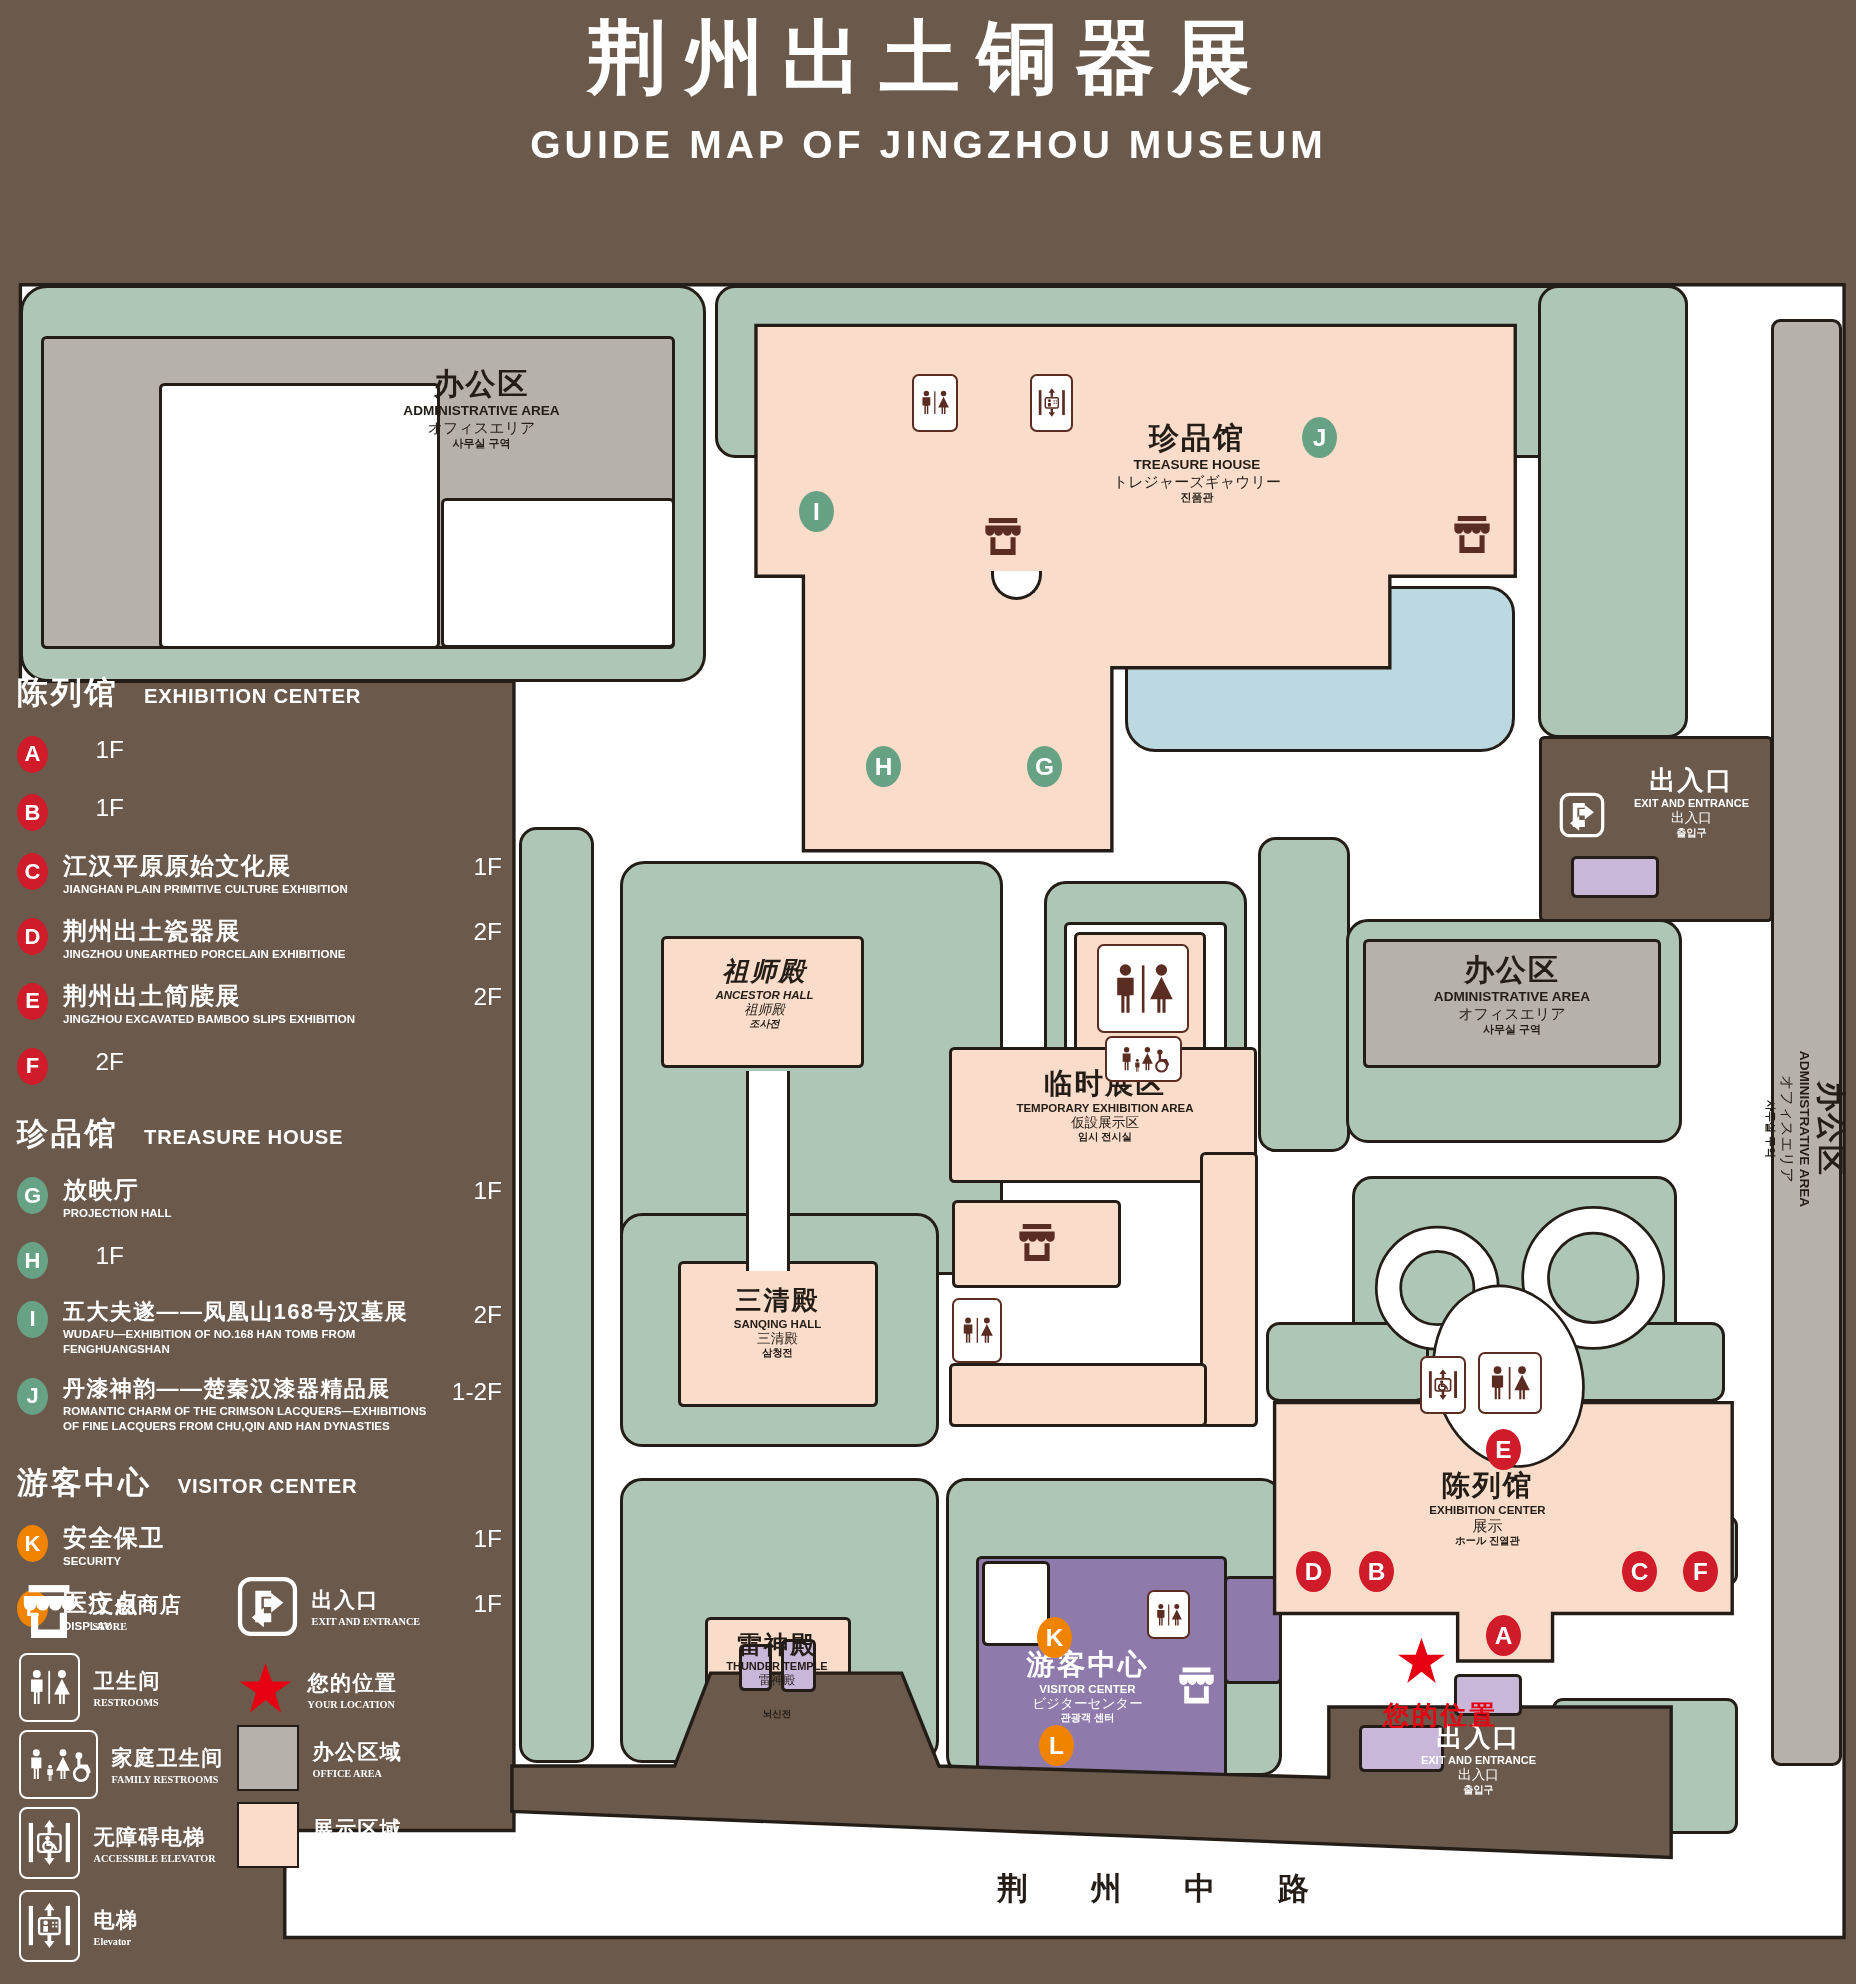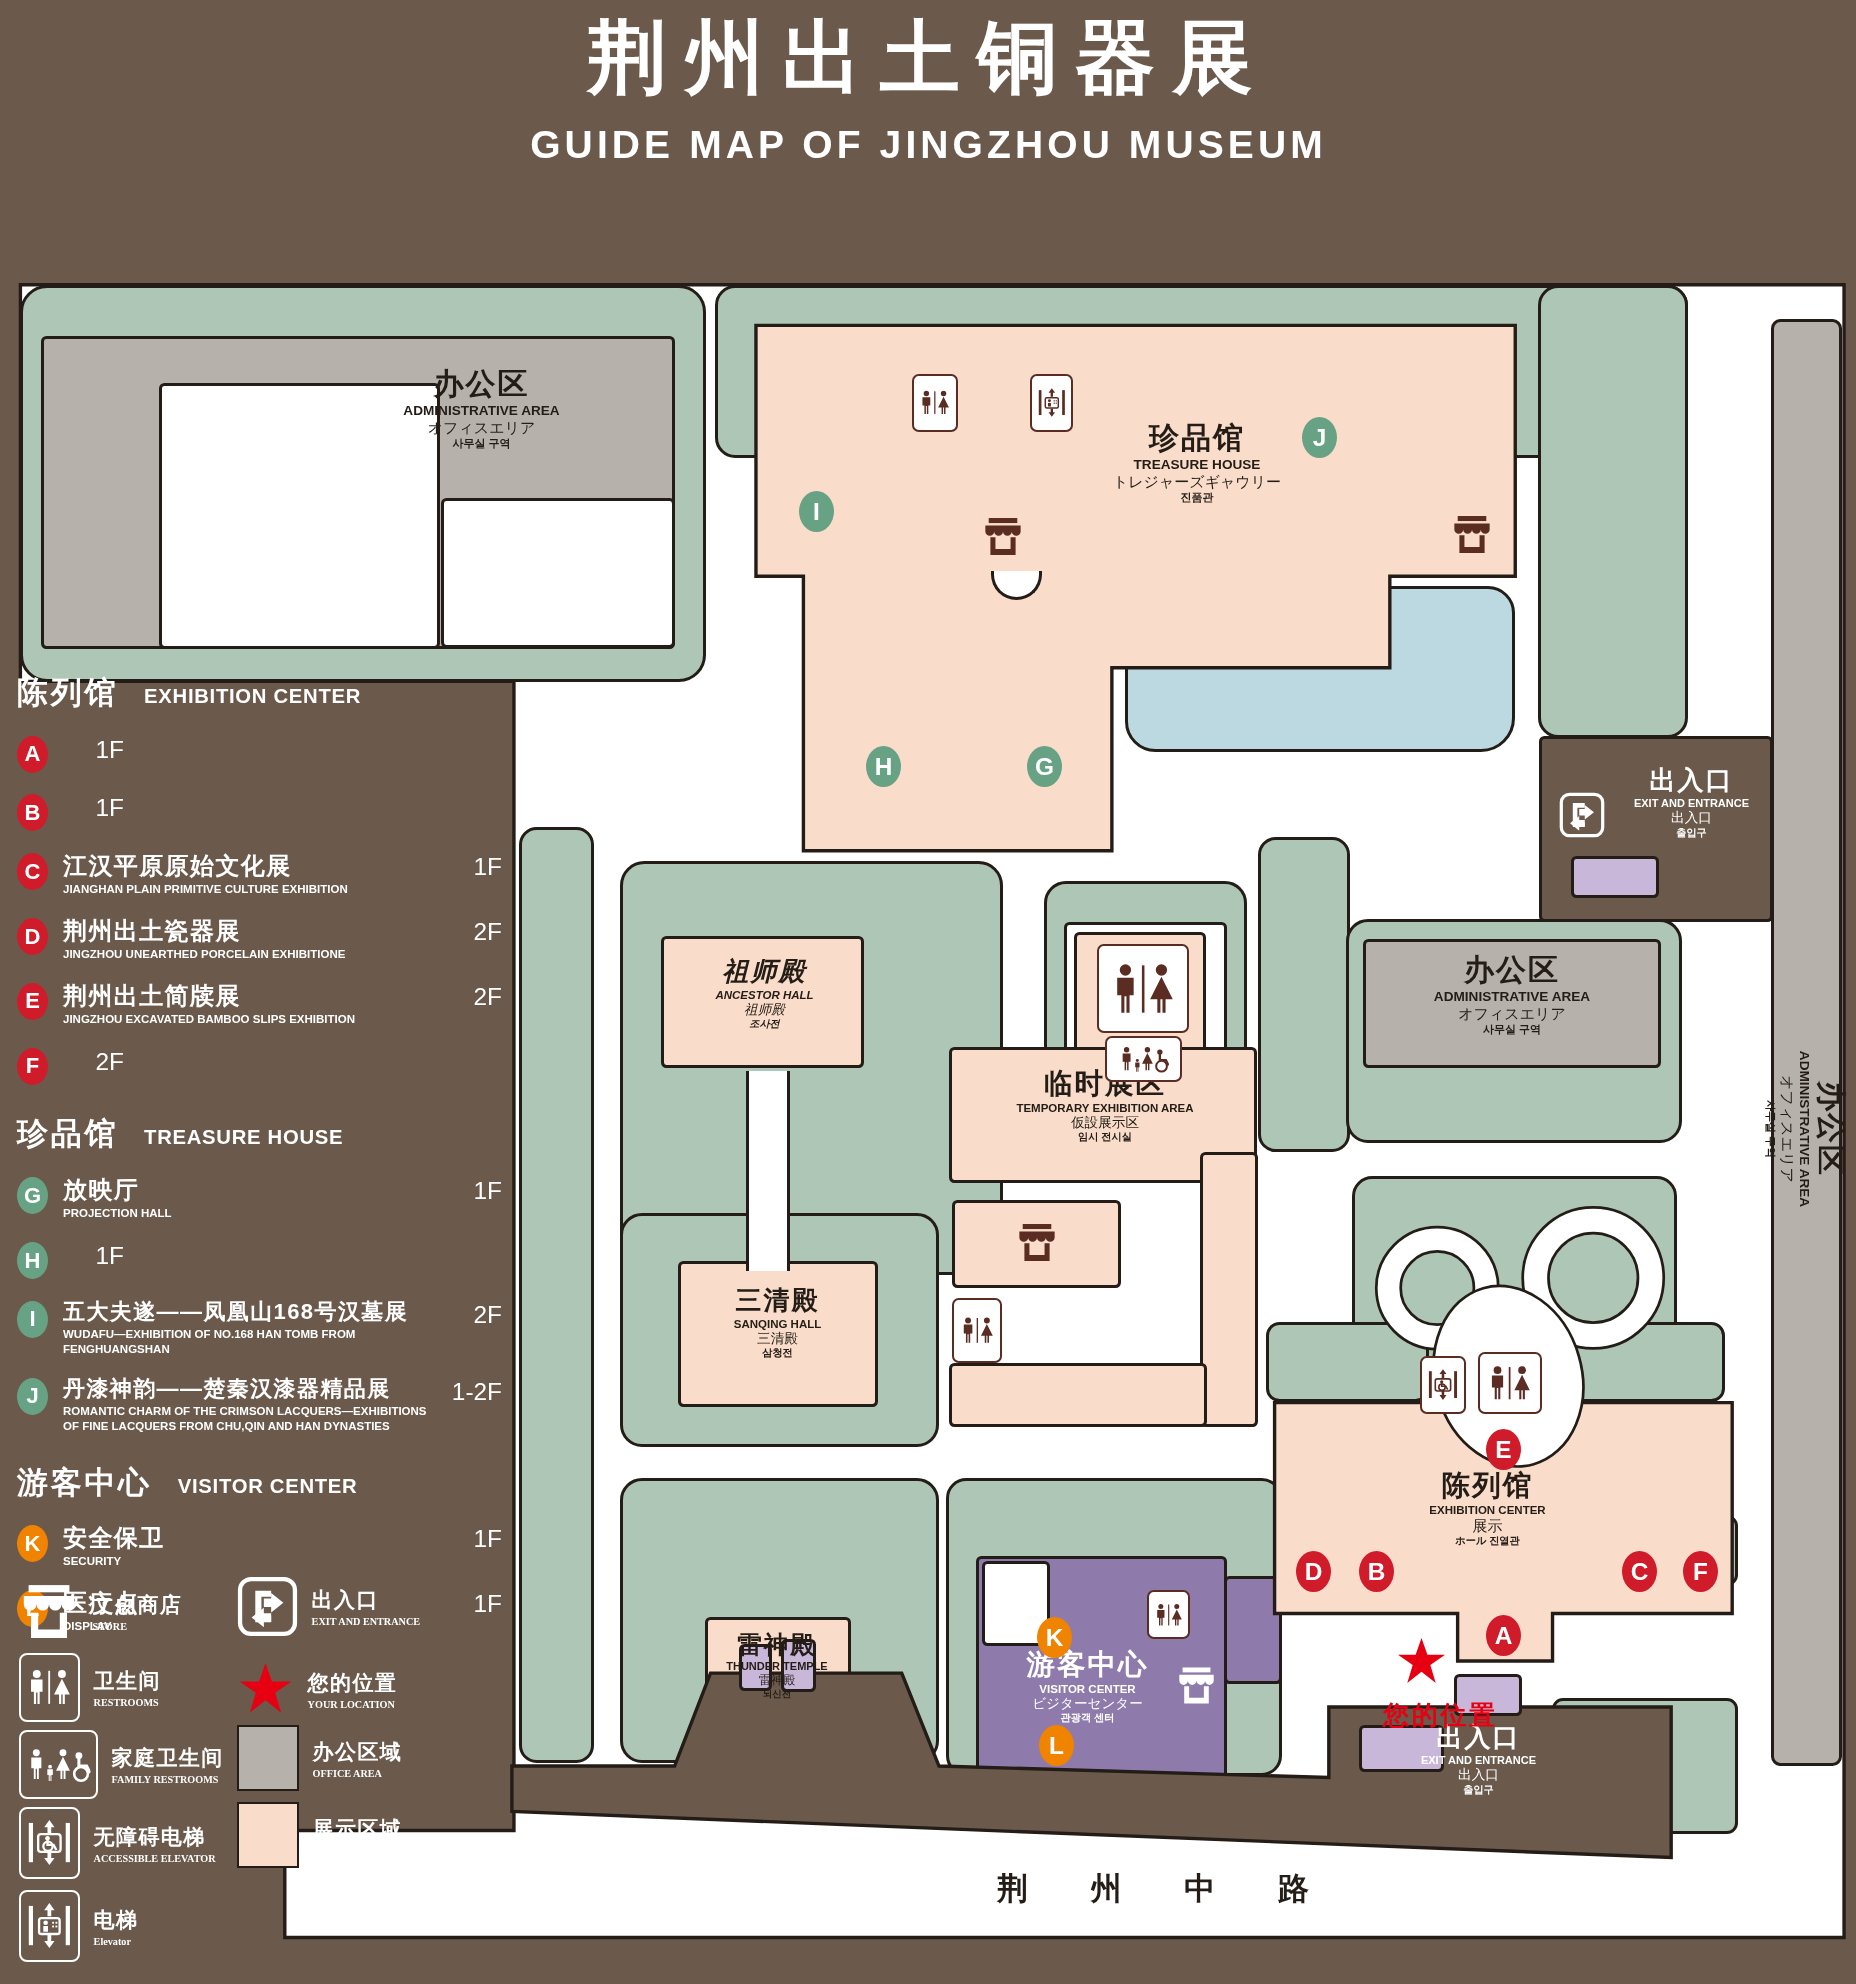--- a/index.html
+++ b/index.html
@@ -24,21 +24,21 @@
     font-size:39px;font-weight:bold;letter-spacing:4.1px;}
   
   .mlabel{position:absolute;text-align:center;color:#241d17;line-height:1.22;}
   .mlabel.light{color:#ffffff;}
   .mlabel .zh{display:block;font-weight:bold;letter-spacing:2px;}
   .mlabel .en{display:block;font-weight:bold;}
   .mlabel .ja{display:block;}
   .mlabel .ko{display:block;font-weight:bold;}
   .z44 .zh{font-size:30px;} .z44 .en{font-size:13.6px;} .z44 .ja{font-size:15px;} .z44 .ko{font-size:11px;}
   .z38 .zh{font-size:26px;} .z38 .en{font-size:11.5px;} .z38 .ja{font-size:13.6px;} .z38 .ko{font-size:10.2px;}
-  .z36 .zh{font-size:24.4px;} .z36 .en{font-size:11px;} .z36 .ja{font-size:12.2px;} .z36 .ko{font-size:9.5px;}
+  .z36 .zh{font-size:24.4px;} .z36 .en{font-size:11px;} .z36 .ja{font-size:12.2px;} .z36 .ko{font-size:9.5px;margin-top:20px;}
   
   .badge{position:absolute;width:35px;height:41px;border-radius:50%;display:flex;align-items:center;
     justify-content:center;color:#fff;font-weight:bold;font-size:24.4px;z-index:6;}
   .badge.red{background:#cf1b2a;}
   .badge.grn{background:#68a284;}
   .badge.org{background:#f08300;}
   
   .icard{position:absolute;background:#fff;border:2.7px solid #5a2c22;border-radius:6.8px;
     display:flex;align-items:center;justify-content:center;color:#5a2c22;z-index:5;}
   .icard svg{width:76%;height:80%;fill:currentColor;}

